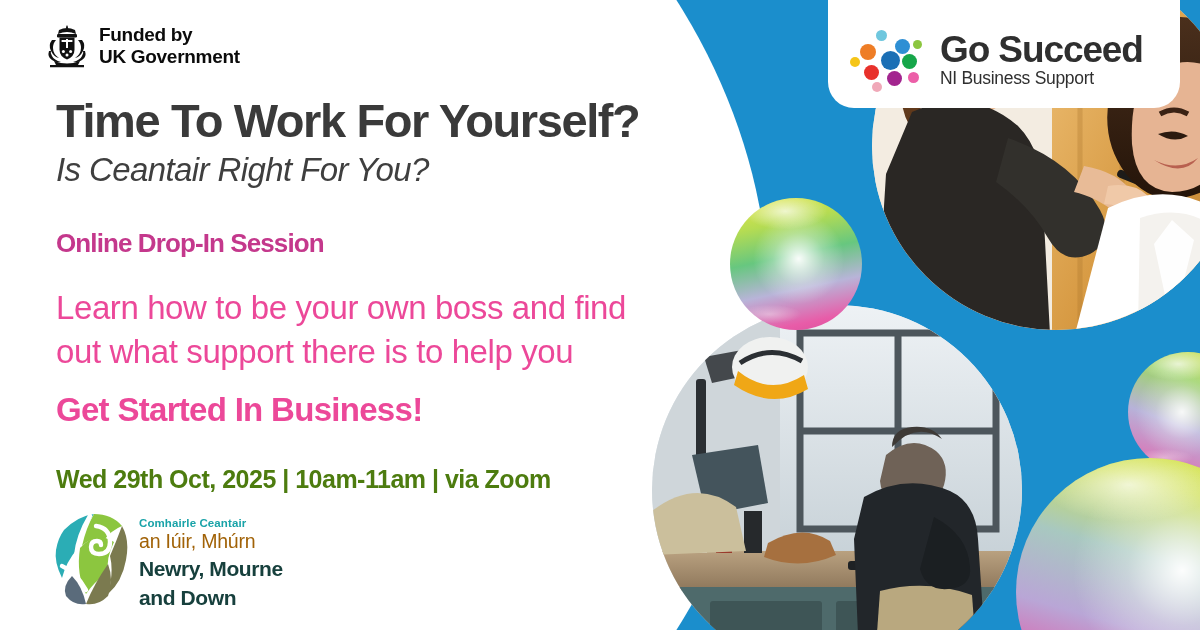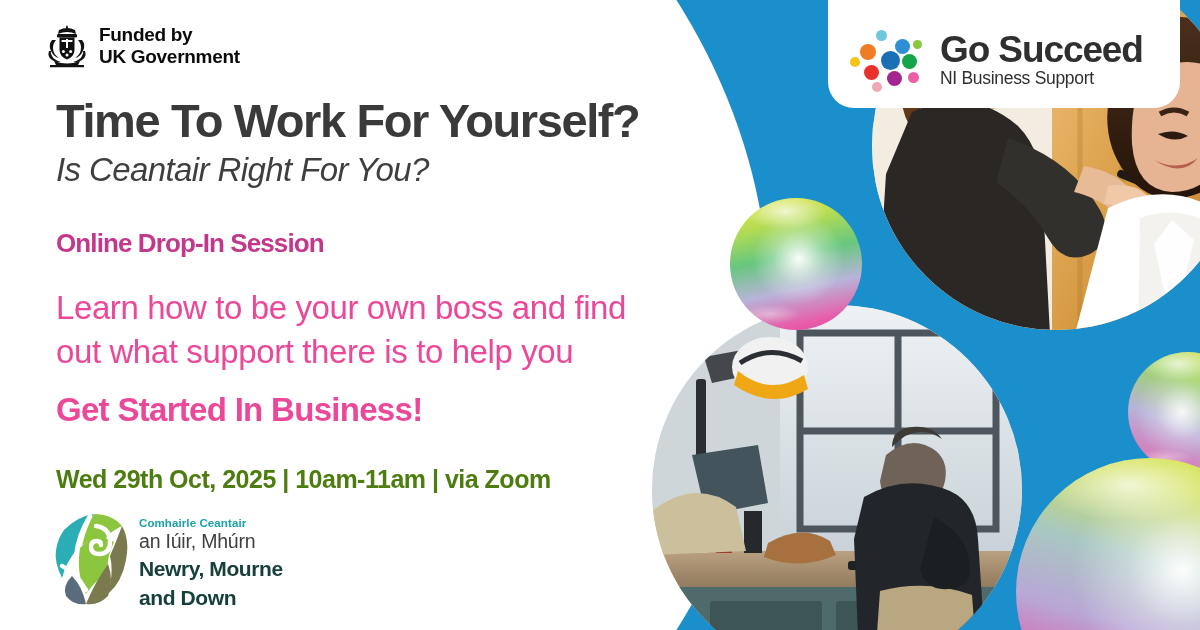--- a/index.html
+++ b/index.html
@@ -109,21 +109,21 @@
     position: absolute; left: 50px; top: 508px;
     z-index: 30; display: flex; align-items: flex-start; gap: 11px;
   }
   .council-mark { width: 78px; height: 104px; flex: 0 0 78px; }
   .council-text { padding-top: 5px; }
   .c-ga-small {
     font-size: 11.5px; font-weight: 700; color: #19A3A8;
     letter-spacing: 0.1px; line-height: 1.1;
   }
   .c-ga {
-    font-size: 19.5px; font-weight: 400; color: #404040;
+    font-size: 19.5px; font-weight: 400; color: #a16207;
     line-height: 1.1; letter-spacing: -0.2px;
   }
   .c-en {
     font-size: 21px; font-weight: 700; color: #17403D;
     line-height: 1.08; letter-spacing: -0.4px; margin-top: 6px;
   }
 
   
   .photo { position: absolute; border-radius: 50%; overflow: hidden; z-index: 10; }
   .photo svg { display: block; width: 100%; height: 100%; }

